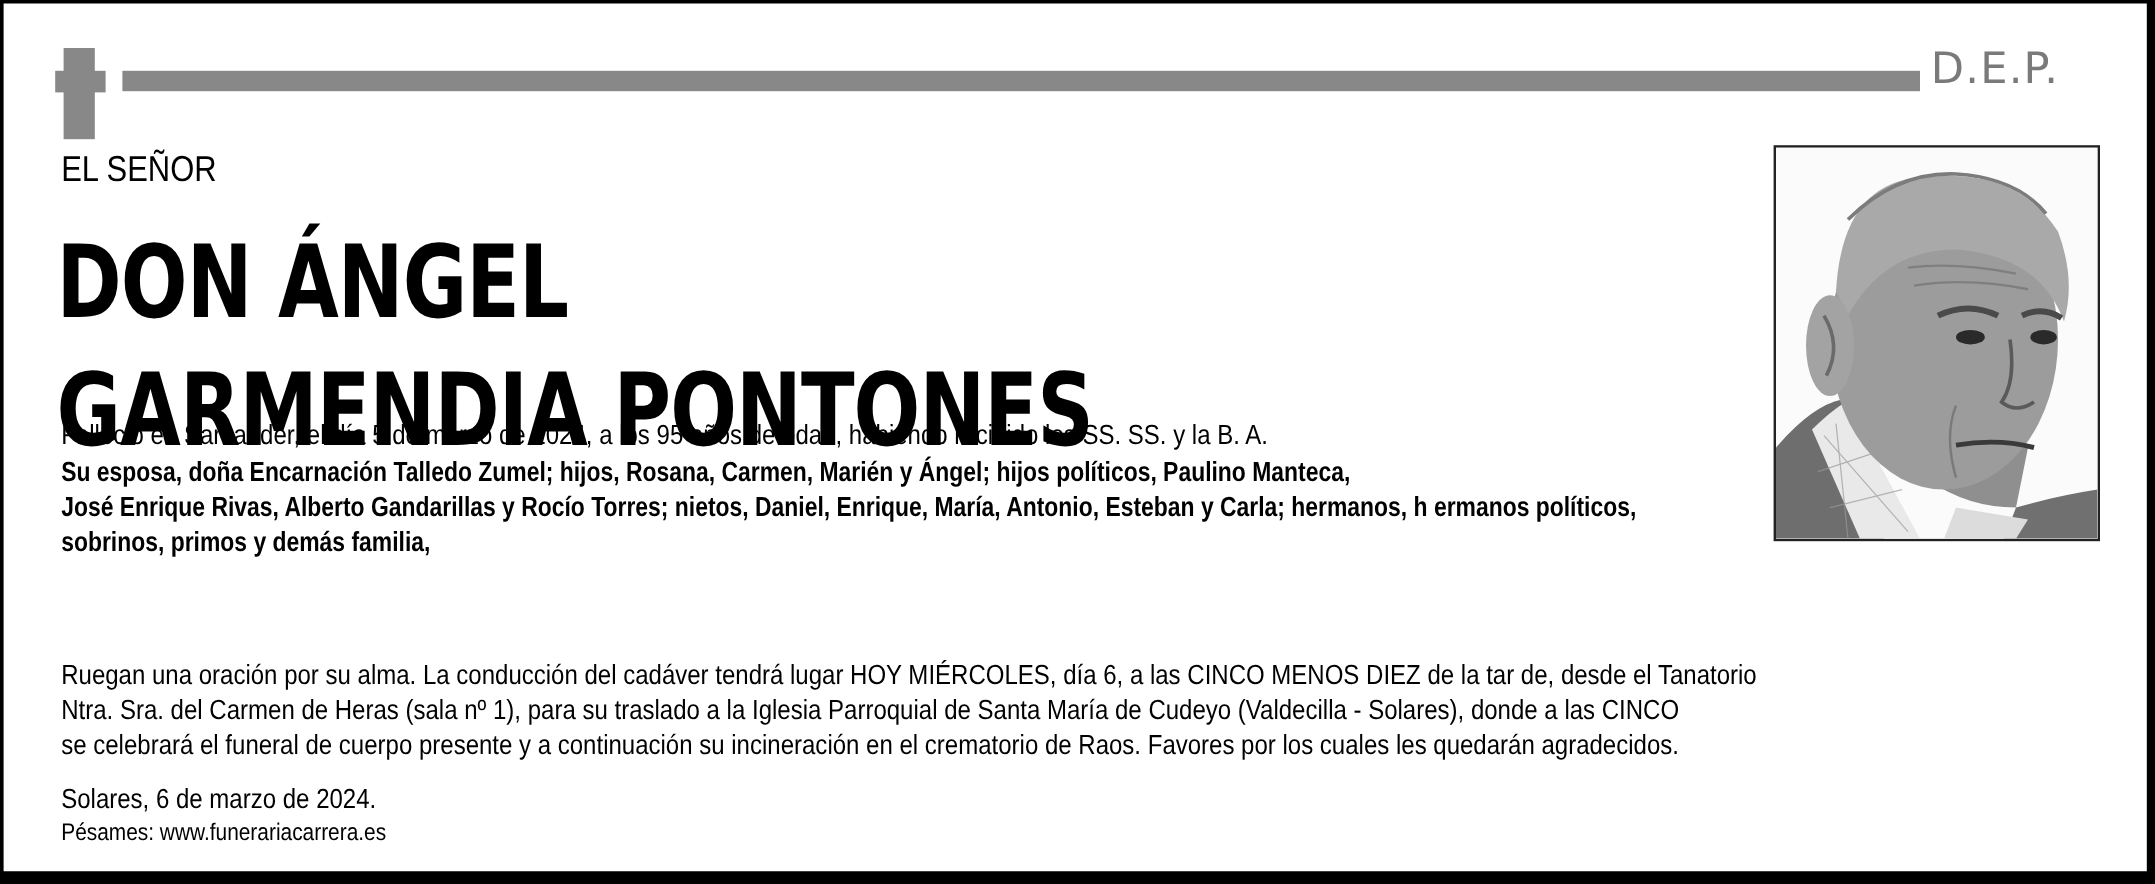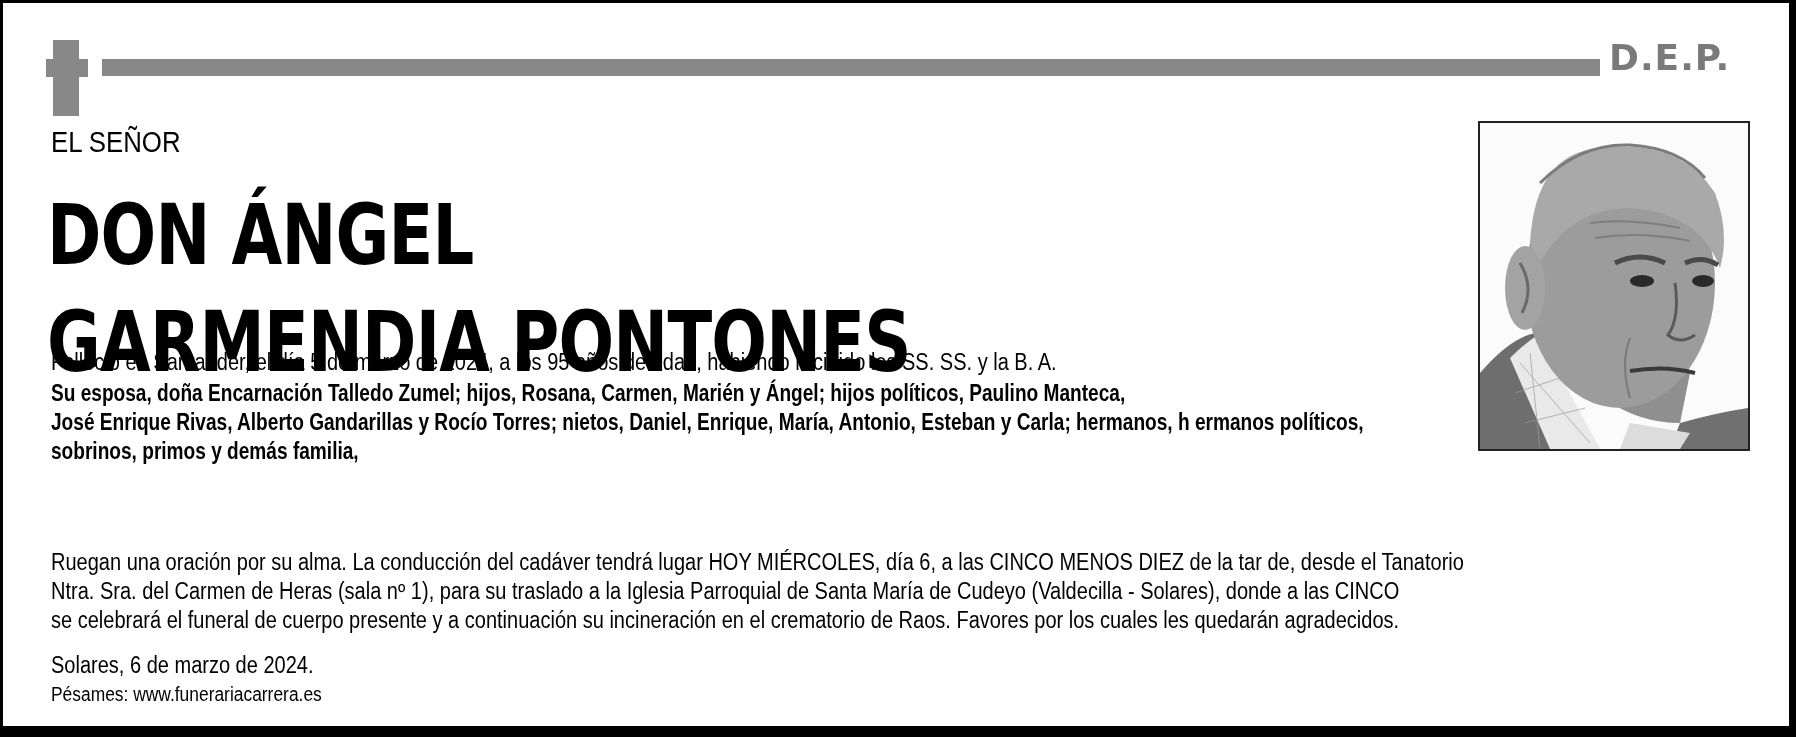--- a/index.html
+++ b/index.html
@@ -9,21 +9,21 @@
     box-sizing: border-box;
     border-top: 3px solid #000; border-left: 3px solid #000;
     border-right: 7px solid #000; border-bottom: 11px solid #000;
     background: #fff;
   }
   .cross-v { position: absolute; left: 50px; top: 37px; width: 26px; height: 76px; background: #888; }
   .cross-h { position: absolute; left: 43px; top: 56px; width: 42px; height: 18px; background: #888; }
   .rule { position: absolute; left: 99px; top: 56px; width: 1498px; height: 17px; background: #888; }
   .dep {
     position: absolute; left: 1606px; top: 34px;
-    font-family: "DejaVu Sans", sans-serif; font-weight: bold; font-size: 36px;
+    font-family: "DejaVu Sans", sans-serif; font-weight: normal; font-size: 36px;
     color: #7a7a7a; letter-spacing: 1px;
   }
   .subtitle {
     position: absolute; left: 48px; top: 122px;
     font-family: "Liberation Sans", sans-serif; font-size: 30px; color: #000;
     transform: scaleX(0.86); transform-origin: left top;
   }
   .name {
     position: absolute; left: 44px;
     font-family: "DejaVu Sans", sans-serif; font-weight: bold; font-size: 84px;

